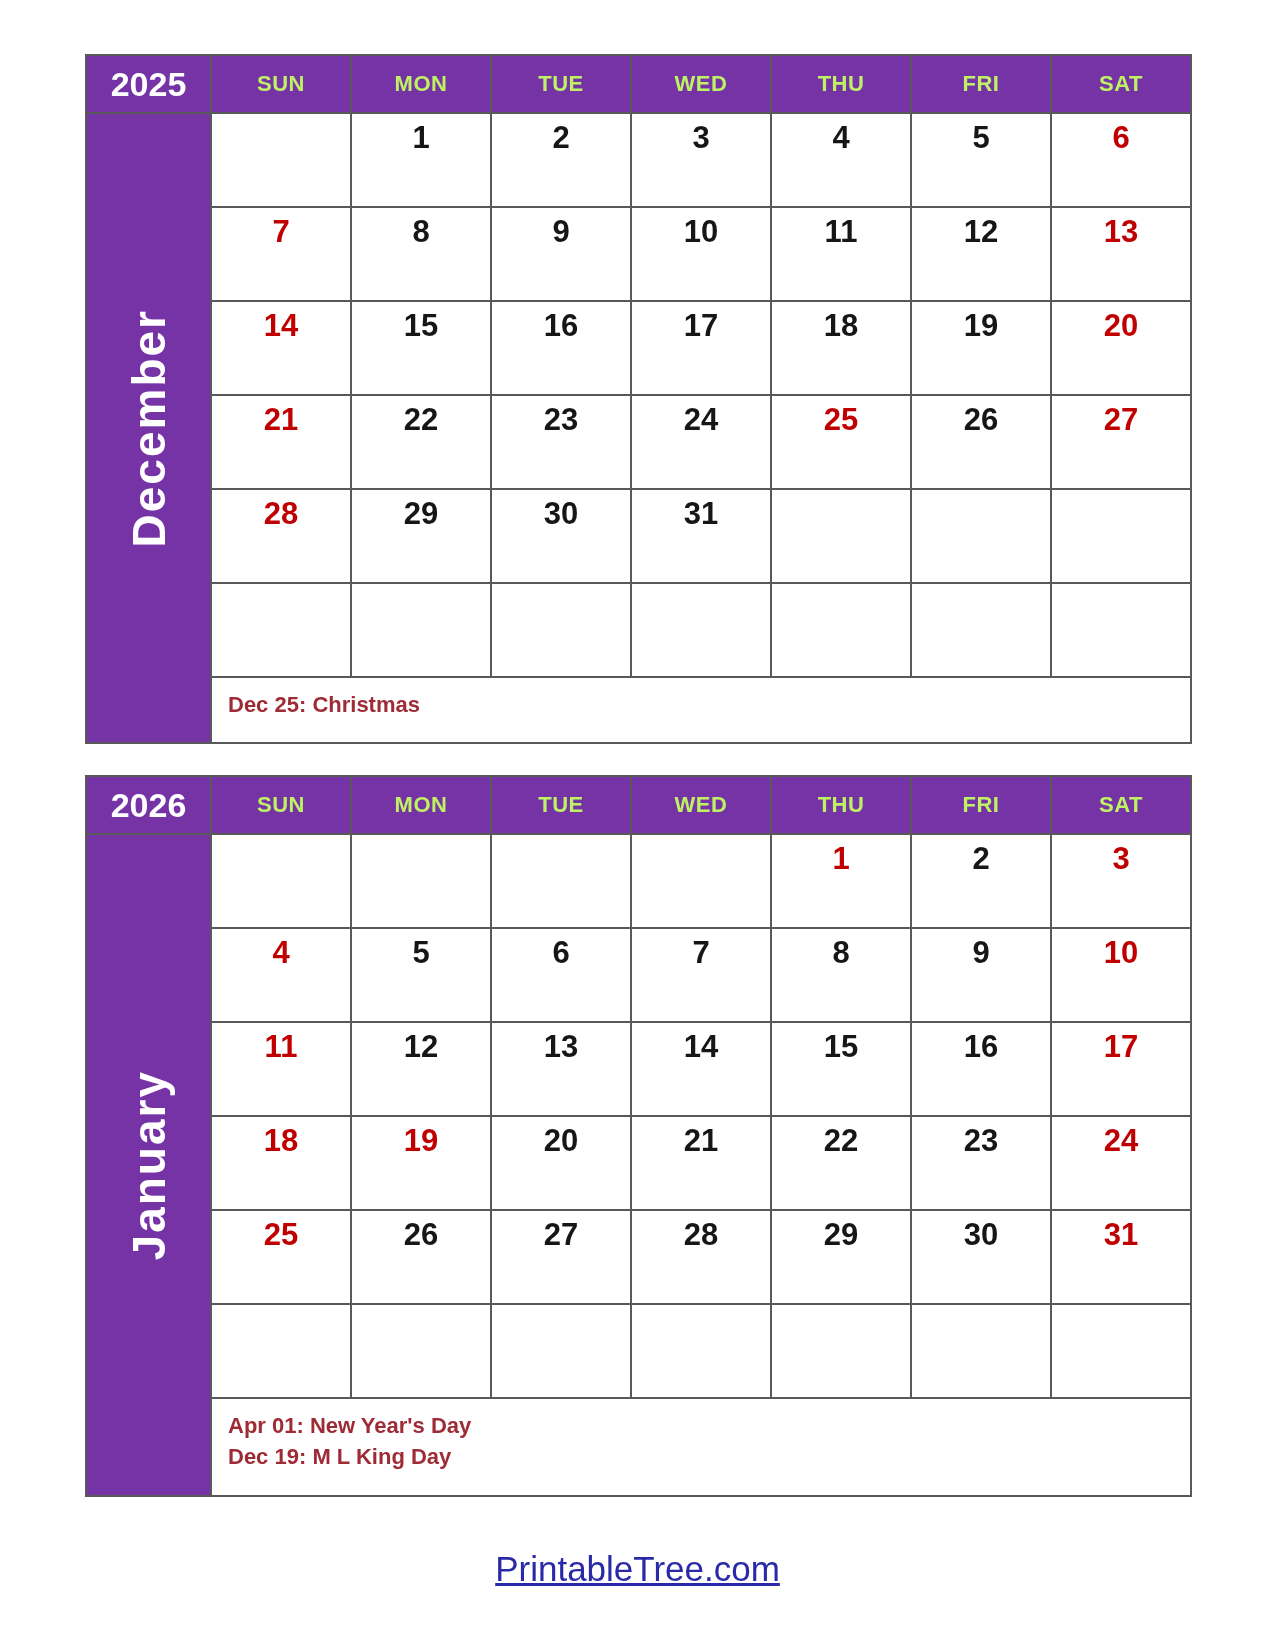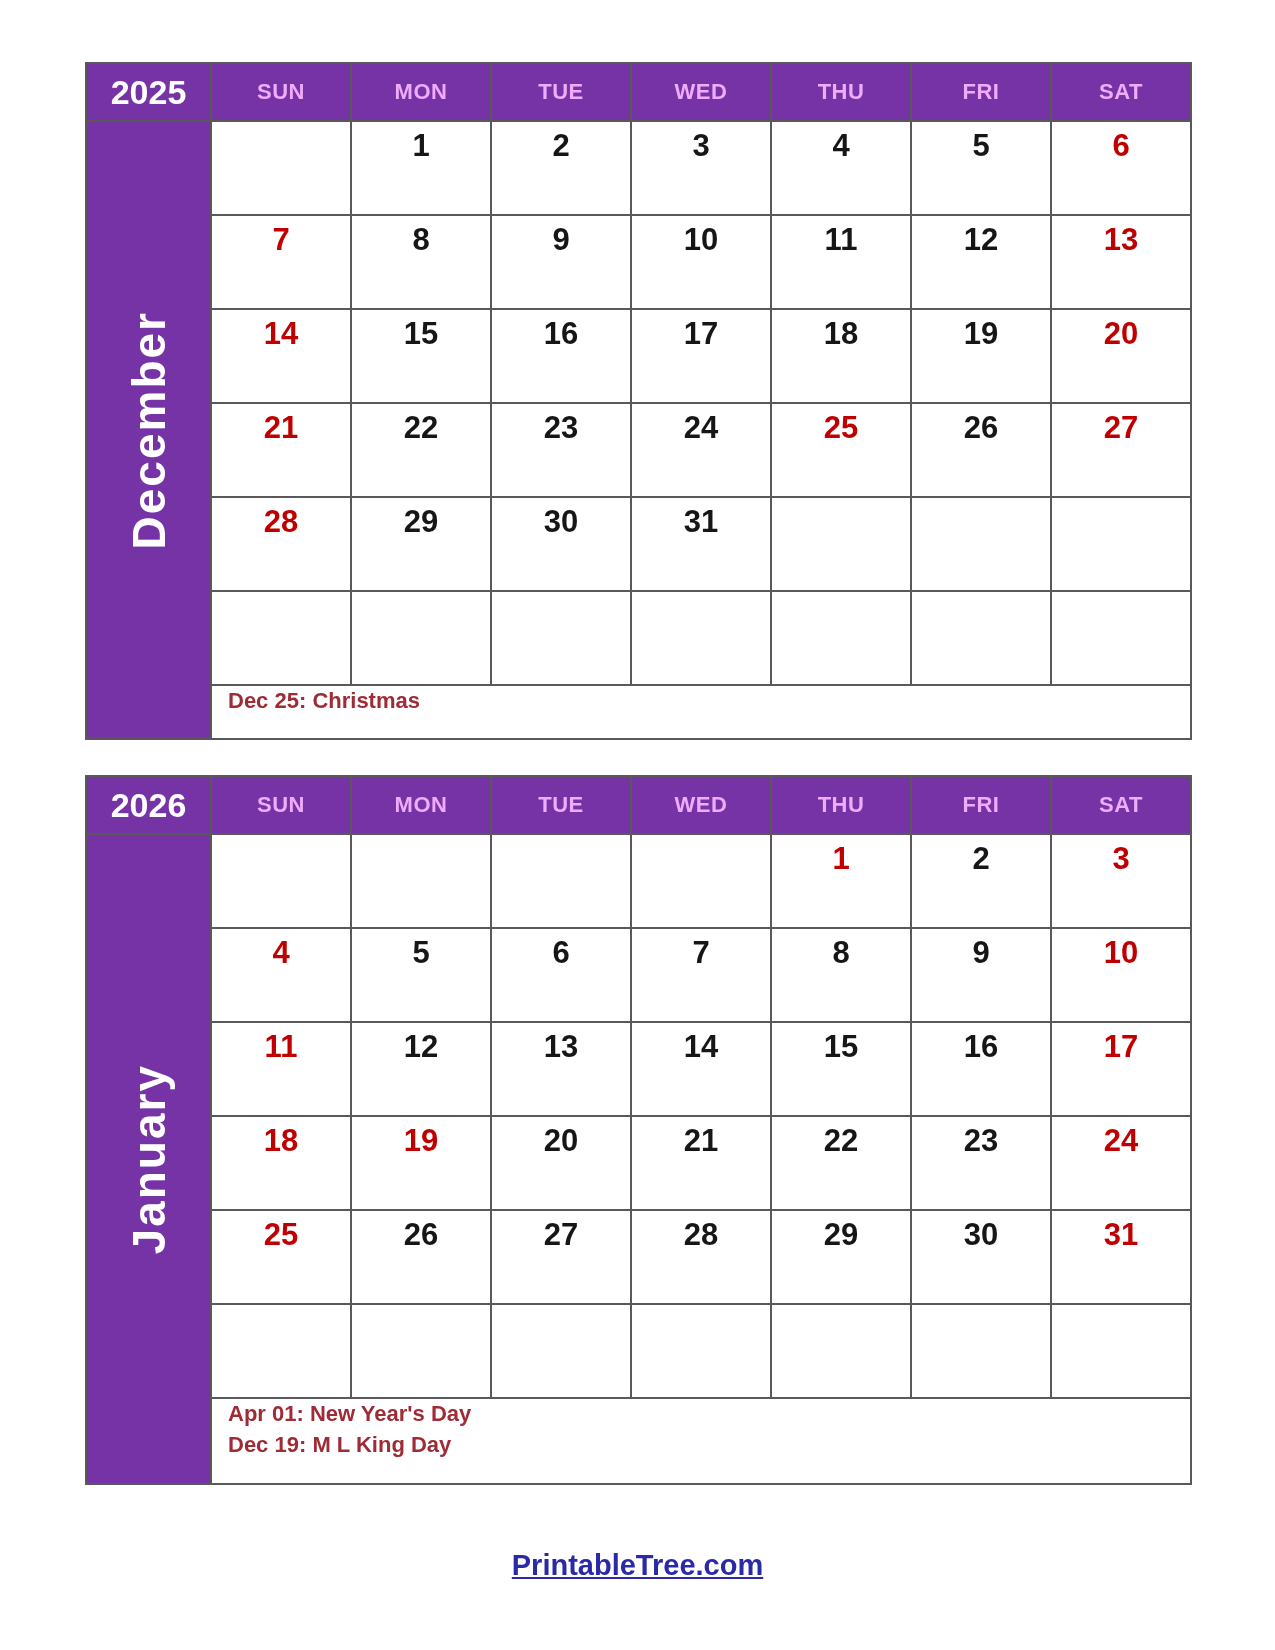--- a/index.html
+++ b/index.html
@@ -12,21 +12,21 @@
     position: relative;
     width: 1275px;
     height: 1650px;
     background: #ffffff;
     overflow: hidden;
   }
   .cal {
     position: absolute;
     left: 85px;
   }
-  .cal-dec { top: 62px; }
+  .cal-dec { top: 54px; }
   .cal-jan { top: 775px; }
 
   table.calendar {
     border-collapse: collapse;
     table-layout: fixed;
     width: 1105px;
   }
   table.calendar th,
   table.calendar td {
     border: 2px solid var(--border, #595959);
@@ -38,21 +38,21 @@
     background: var(--purple, #7533A6);
     color: #ffffff;
     font-size: 34px;
     font-weight: bold;
     height: 54px;
     text-align: center;
     vertical-align: middle;
   }
   th.dow {
     background: var(--purple, #7533A6);
-    color: #f0abfc;
+    color: #bef264;
     font-size: 22px;
     font-weight: bold;
     letter-spacing: 0.5px;
     text-align: center;
     vertical-align: middle;
   }
   td.monthbar {
     background: var(--purple, #7533A6);
     text-align: center;
     vertical-align: middle;
@@ -79,37 +79,37 @@
   .cal-dec td.day { height: 85px; }
   .cal-jan td.day { height: 85px; }
   td.day.red { color: var(--red, #C00000); }
   td.holiday {
     background: #ffffff;
     color: var(--maroon, #9E2B35);
     font-size: 22px;
     font-weight: bold;
     text-align: left;
     vertical-align: top;
-    padding: 0 10px 0 16px;
+    padding: 12px 10px 0 16px;
     line-height: 1.4;
   }
   .cal-dec td.holiday { height: 52px; }
   .cal-jan td.holiday { height: 84px; }
 
   .footer {
     position: absolute;
     top: 1549px;
     left: 0;
     width: 100%;
     text-align: center;
   }
   .footer a {
     color: var(--link, #2A2AA8);
-    font-size: 29px;
-    font-weight: bold;
+    font-size: 35px;
+    font-weight: normal;
     text-decoration: underline;
   }
 </style>
 </head>
 <body>
 
 <div class="page">
 
   <section class="cal cal-dec">
     <table class="calendar">

